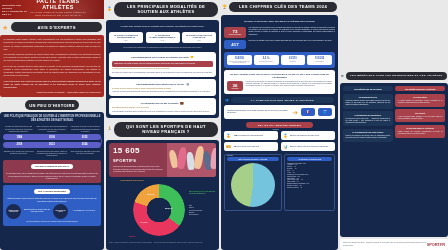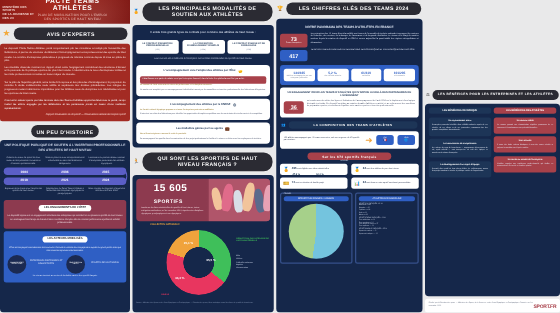--- a/index.html
+++ b/index.html
@@ -110,21 +110,21 @@
   .ybox { color:#8c6a12; font-size:1.55px; line-height:1.4; margin-top:1.5px; }
   .wtxt { color:#46506a; font-size:1.55px; line-height:1.4; margin-top:1.5px; text-align:justify; }
 
   
   .hero {
     background:linear-gradient(90deg,#8d3a4f 0%,#8d3a4f 52%,#b0556a 100%);
     border-radius:3px; display:flex; overflow:hidden; height:34px;
   }
   .hero-l { width:54%; padding:3px 3px 2px 4px; }
   .hero-num { color:#fff; font-size:8px; font-weight:bold; letter-spacing:-.2px; }
-  .hero-num span { font-size:4px; letter-spacing:.4px;margin-left:10px; }
+  .hero-num span { font-size:4px; letter-spacing:.4px; }
   .hero-txt { color:#f0d8de; font-size:1.55px; line-height:1.4; margin-top:2px; }
   .hero-r { flex:1; position:relative; background:#b0556a; }
   .ath { position:absolute; border-radius:40% 40% 30% 30%; }
 
   
   .donut-wrap { position:relative; height:62px; margin-top:2px;}
   .donut {
     position:absolute; left:24px; top:5px; width:52px; height:52px; border-radius:50%;
     background: conic-gradient(
       #3fbf5a 0deg 128deg,

